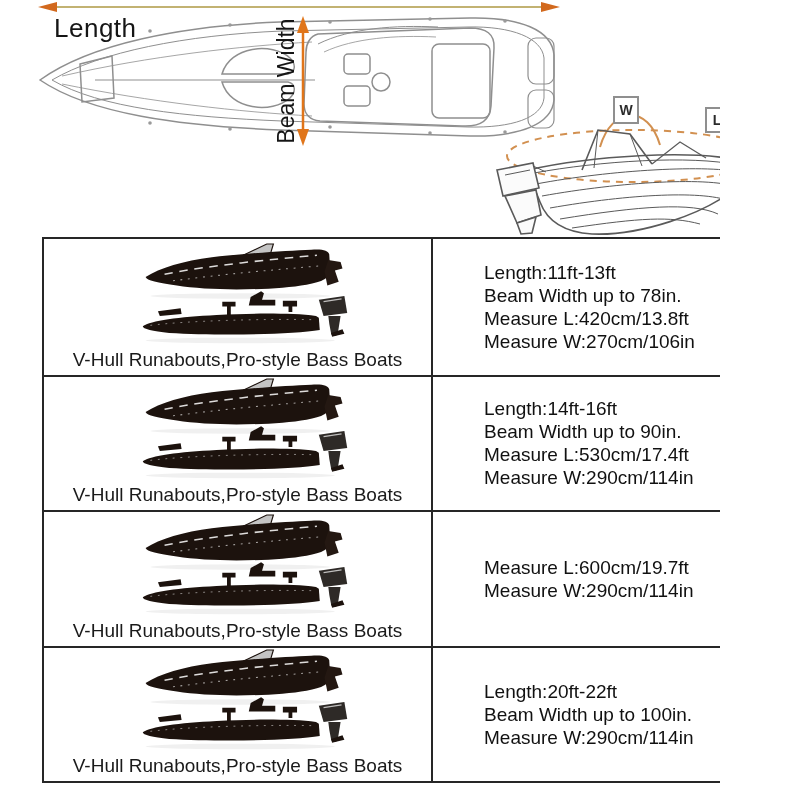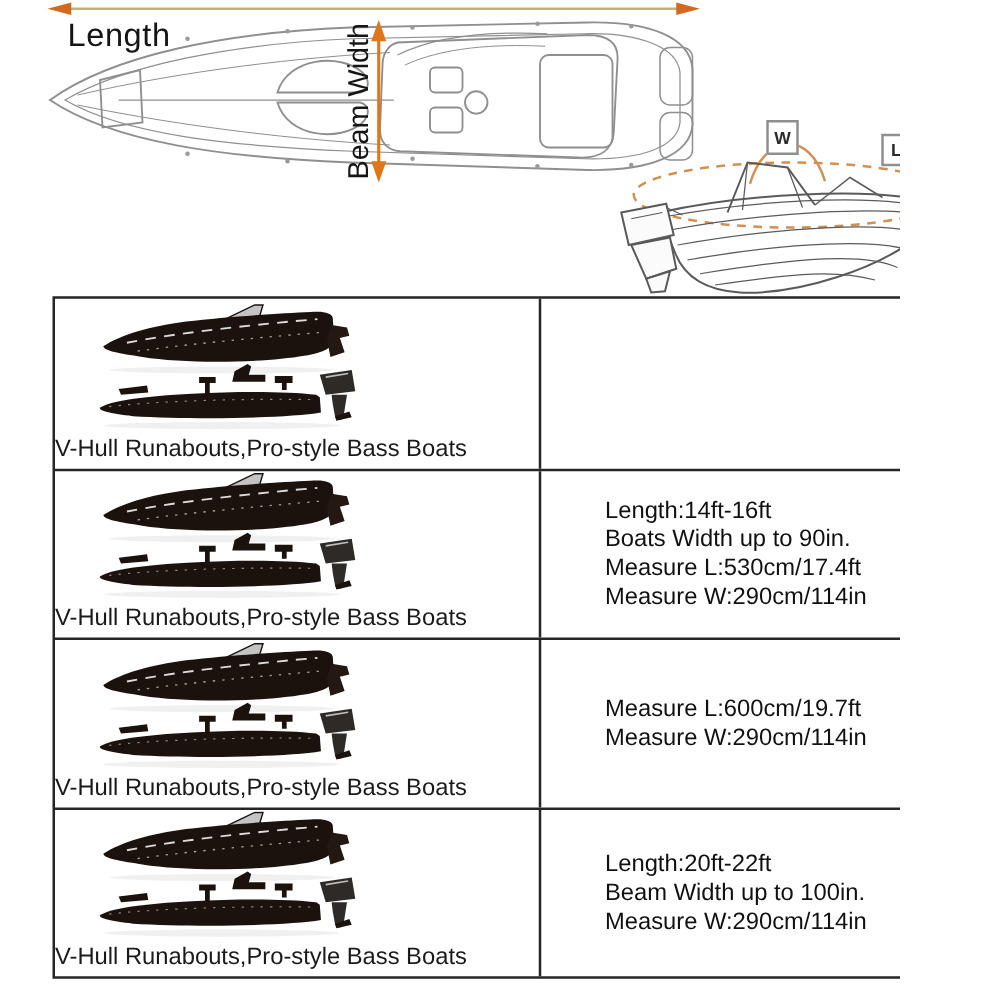--- a/index.html
+++ b/index.html
@@ -16,21 +16,21 @@
   .badge-w{left:613px;top:96px;width:22px;height:24px;}
   .badge-l{left:705px;top:107px;width:20px;height:22px;}
 
   
   .size-table{position:absolute;left:42px;top:237px;width:710px;height:546px;
               box-sizing:border-box;border:2px solid #262626;background:#fff;
               display:grid;grid-template-rows:repeat(4,1fr);}
   .size-row{display:grid;grid-template-columns:389px 1fr;min-height:0;}
   .size-row + .size-row{border-top:2px solid #262626;}
   .cell-left{border-right:2px solid #262626;display:flex;flex-direction:column;
-             align-items:flex-start;justify-content:flex-end;min-height:0;padding-bottom:2px;}
+             align-items:center;justify-content:flex-end;min-height:0;padding-bottom:2px;}
   .boats{width:248px;height:106px;margin-left:14px;flex:0 0 auto;}
   .caption{font-size:19px;color:#1a1a1a;white-space:nowrap;line-height:22px;margin-bottom:2px;}
   .cell-right{display:flex;flex-direction:column;justify-content:center;padding-left:51px;}
   .spec{font-size:19px;line-height:23px;color:#111;white-space:nowrap;}
 </style>
 </head>
 <body>
 
 <div class="page">
 
@@ -140,32 +140,38 @@
 
   <div class="size-table">
 
     <div class="size-row">
       <div class="cell-left">
         <svg class="boats" viewBox="0 0 240 112">
             <use href="#boats-sym"></use>
           </svg>
         <div class="caption">V-Hull Runabouts,Pro-style Bass Boats</div>
       </div>
+      <div class="cell-right">
+        <div class="spec">Length:11ft-13ft</div>
+        <div class="spec">Beam Width up to 78in.</div>
+        <div class="spec">Measure L:420cm/13.8ft</div>
+        <div class="spec">Measure W:270cm/106in</div>
+      </div>
     </div>
 
     <div class="size-row">
       <div class="cell-left">
         <svg class="boats" viewBox="0 0 240 112">
             <use href="#boats-sym"></use>
           </svg>
         <div class="caption">V-Hull Runabouts,Pro-style Bass Boats</div>
       </div>
       <div class="cell-right">
         <div class="spec">Length:14ft-16ft</div>
-        <div class="spec">Boats Width up to 90in.</div>
+        <div class="spec">Beam Width up to 90in.</div>
         <div class="spec">Measure L:530cm/17.4ft</div>
         <div class="spec">Measure W:290cm/114in</div>
       </div>
     </div>
 
     <div class="size-row">
       <div class="cell-left">
         <svg class="boats" viewBox="0 0 240 112">
             <use href="#boats-sym"></use>
           </svg>

